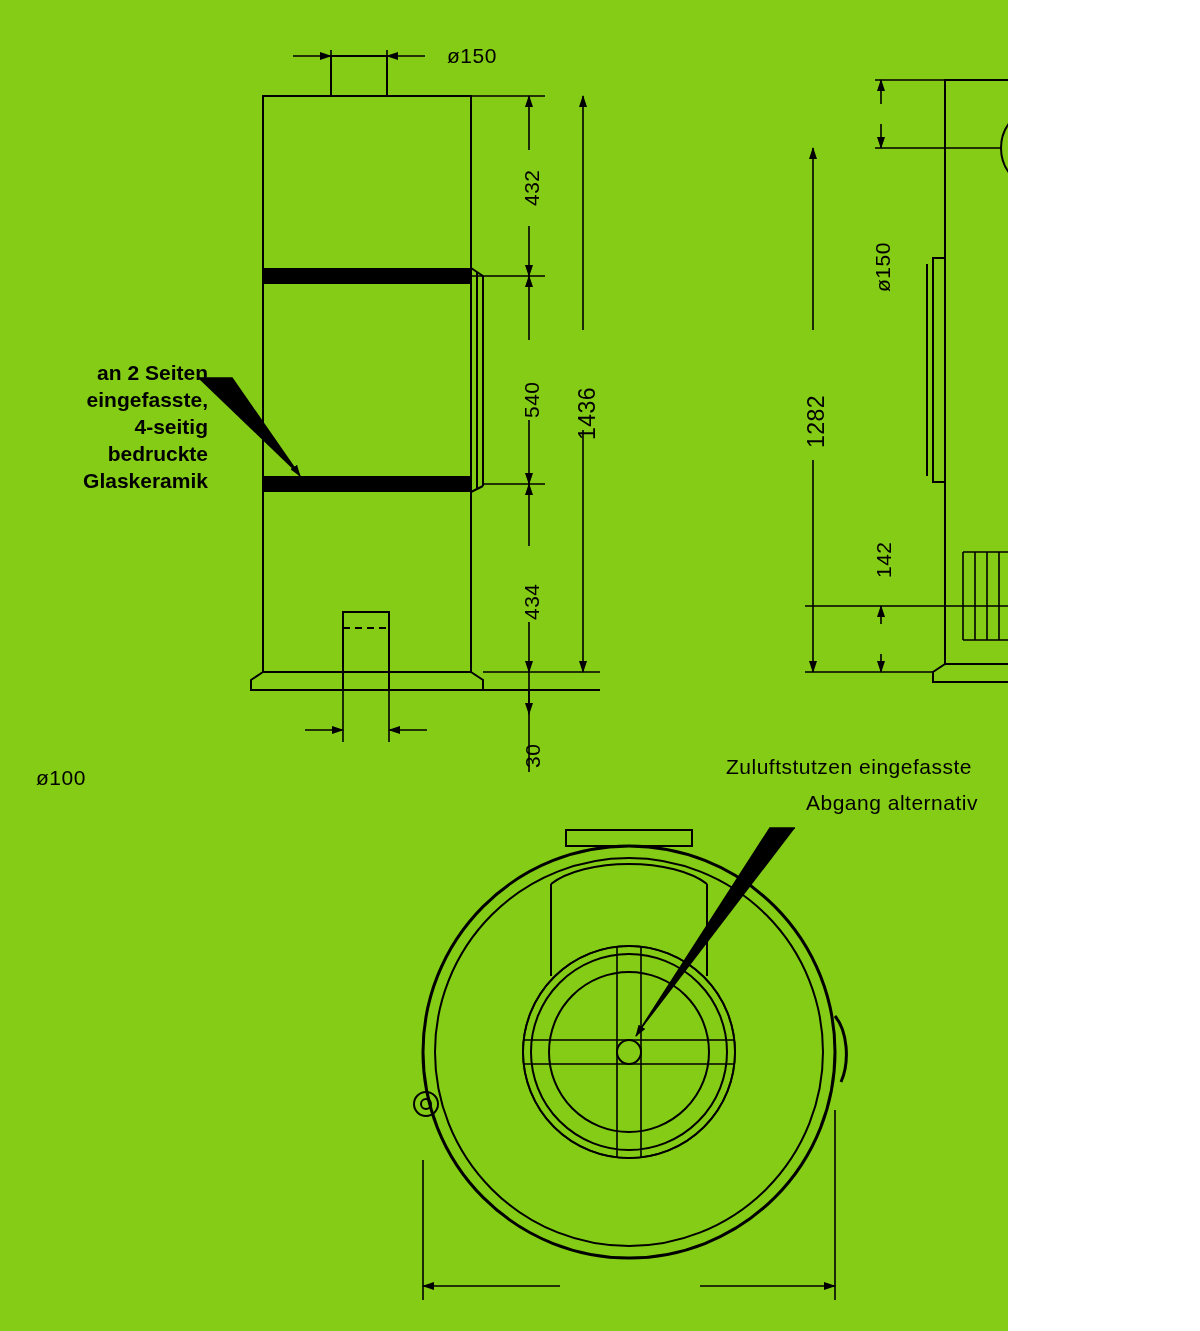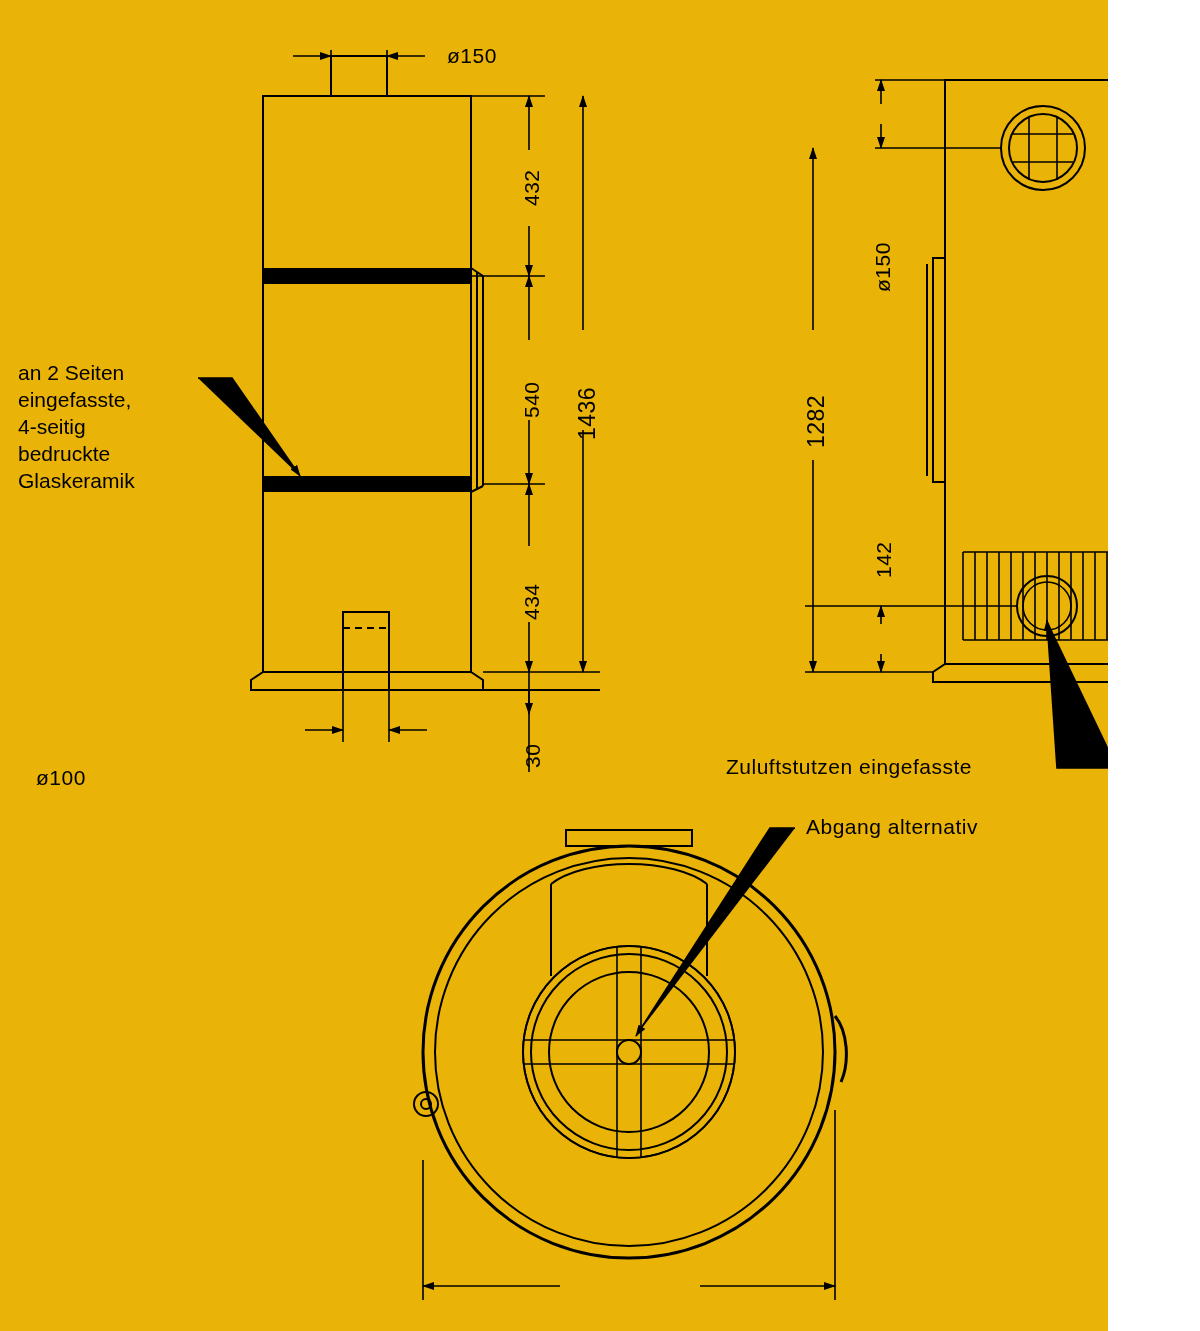--- a/index.html
+++ b/index.html
@@ -6,23 +6,23 @@
     margin: 0;
     padding: 0;
     background: #ffffff;
   }
   body {
     font-family: "Liberation Sans", sans-serif;
     color: #000000;
   }
   #sheet {
     position: relative;
-    width: 1108px;
+    width: 1008px;
     height: 1331px;
-    background: #eab308;
+    background: #84cc16;
     overflow: hidden;
   }
   svg.drawing {
     position: absolute;
     left: 0;
     top: 0;
     width: 1200px;
     height: 1331px;
   }
   .lbl {
@@ -35,23 +35,24 @@
   }
   .lbl.vert {
     transform-origin: left top;
     transform: rotate(-90deg);
   }
   .note {
     position: absolute;
     font-family: "Liberation Sans", sans-serif;
     font-size: 21px;
     line-height: 1.28;
-    text-align: left;
+    text-align: right;
     color: #000;
     white-space: pre-line;
+    font-weight: bold;
   }
   .solid { fill: #000; }
 </style>
 </head>
 <body>
 
 <div id="sheet">
 
   <svg class="drawing" viewBox="0 0 1200 1331">
     <defs>
@@ -253,17 +254,17 @@
 Glaskeramik</div>
 
   <div class="lbl vert" style="left:871px; top:292px;">ø150</div>
 
   <div class="lbl vert" style="left:803px; top:448px; font-size:23px;">1282</div>
 
   <div class="lbl vert" style="left:872px; top:578px;">142</div>
 
   <div class="lbl" style="left:726px; top:755px;">Zuluftstutzen eingefasste</div>
 
-  <div class="lbl" style="left:806px; top:815px;">Abgang alternativ</div>
+  <div class="lbl" style="left:806px; top:791px;">Abgang alternativ</div>
 
   <div class="lbl" style="left:592px; top:1310px;margin-top:48px;">ø481</div>
 
 </div>
 
 </body></html>

